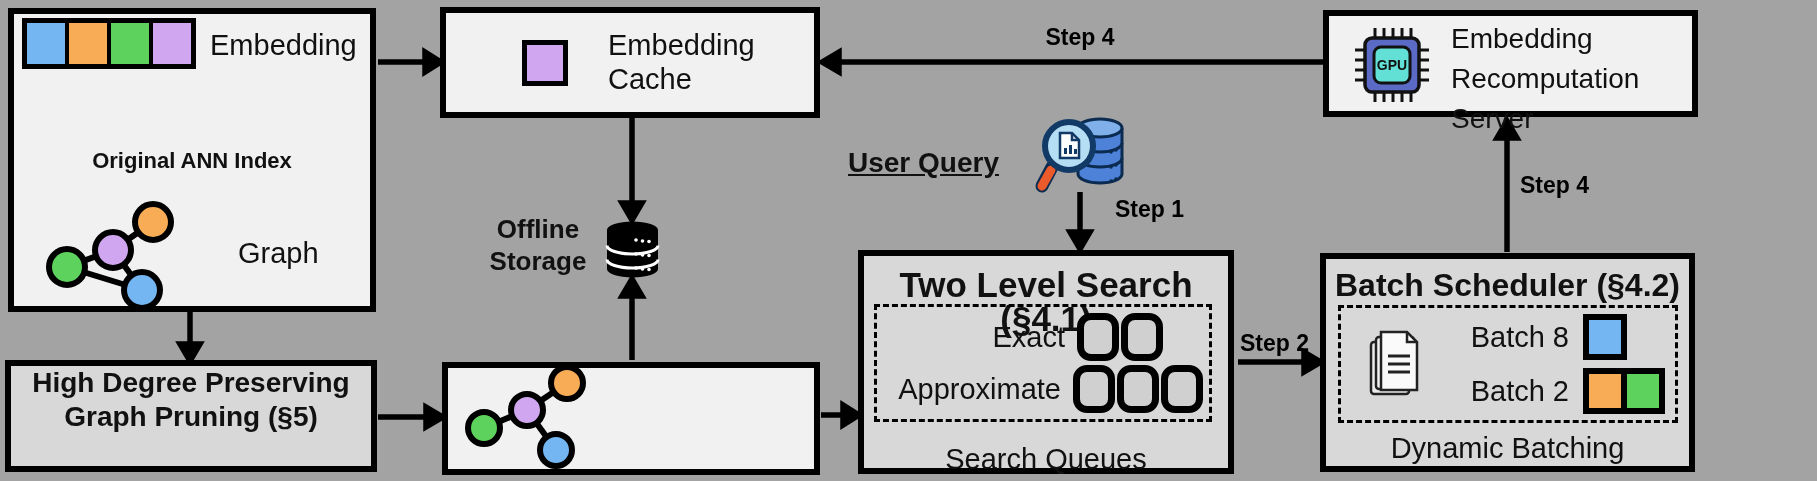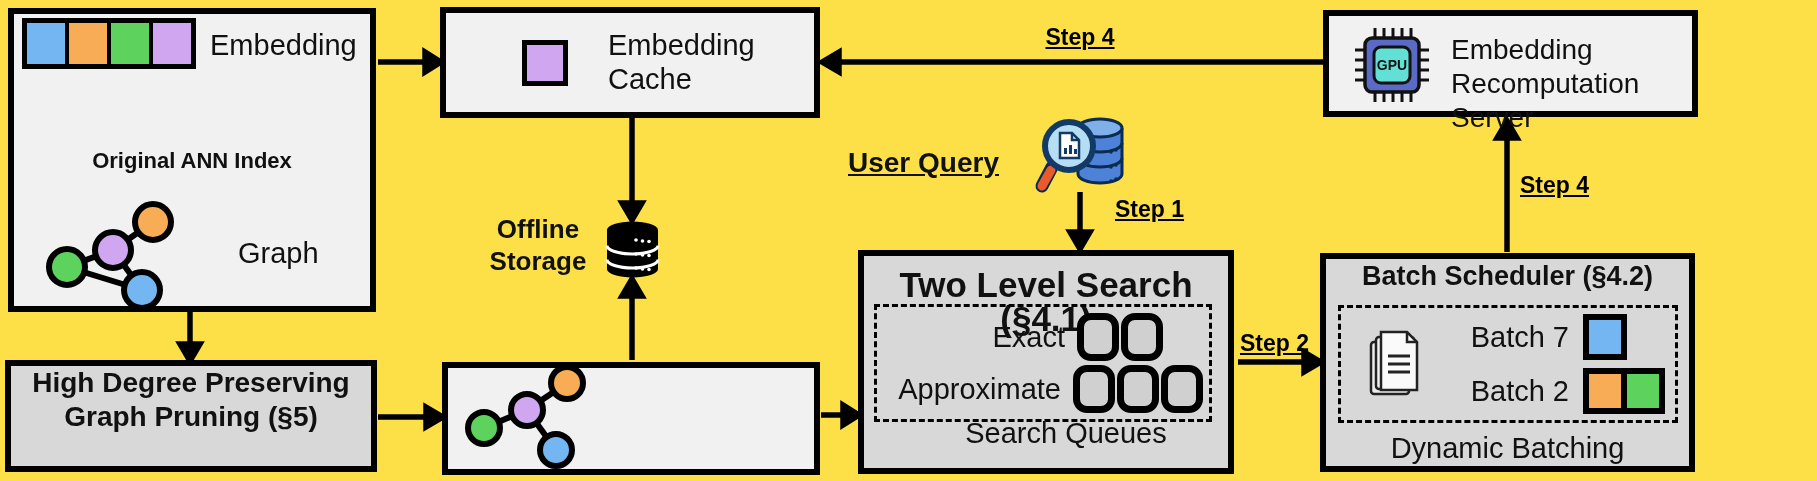--- a/index.html
+++ b/index.html
@@ -1,25 +1,25 @@
 <!DOCTYPE html>
 <html><head>
 <meta charset="utf-8">
 <style>
   html,body{margin:0;padding:0;background:#fff;}
-  .canvas{position:relative;width:1817px;height:481px;background:#fde047;
+  .canvas{position:relative;width:1817px;height:481px;background:#a3a3a3;
           font-family:"Liberation Sans","DejaVu Sans",sans-serif;color:#111;overflow:hidden;}
   .box{position:absolute;border:6px solid #000;box-sizing:border-box;}
   .light{background:#f1f1f1;}
   .dark{background:#d8d8d8;}
   .abs{position:absolute;}
   .lbl{font-size:29px;line-height:34px;color:#111;}
   .bold{font-weight:bold;}
   .ctr{text-align:center;}
-  .step{position:absolute;font-size:23px;font-weight:bold;color:#000;text-decoration:underline;}
+  .step{position:absolute;font-size:23px;font-weight:bold;color:#000;}
   .arrows{position:absolute;left:0;top:0;z-index:1;}
   .box,.freetext,.icon-abs{z-index:2;}
   .emb-bar{position:absolute;display:flex;background:#000;padding:5px;gap:4px;}
   .cell{width:38px;height:41px;}
   .c-blue{background:#74b6f2;} .c-orange{background:#f7ac55;}
   .c-green{background:#5dd35d;} .c-purple{background:#cfa6ef;}
   .dashed{position:absolute;border:3.5px dashed #000;box-sizing:border-box;}
   .qrow{display:flex;align-items:center;}
   .qlabel{width:182px;text-align:right;margin-right:12px;}
   .slots{display:flex;gap:2px;}
@@ -201,39 +201,39 @@
       </div>
       <div class="qrow">
         <div class="lbl qlabel">Approximate</div>
         <div class="slots">
           <div class="slot"></div>
           <div class="slot"></div>
           <div class="slot"></div>
         </div>
       </div>
     </div>
-    <div class="caption lbl" style="top:160px;padding-left:20px;">Search Queues</div>
+    <div class="caption lbl" style="top:186px;">Search Queues</div>
   </div>
   <div class="step" style="left:1240px;top:330px;">Step 2</div>
 
   <div class="box dark" style="left:1320px;top:253px;width:375px;height:219px;">
-    <div class="abs lbl bold ctr" style="left:0;top:0;width:100%;font-size:27px;">Batch Scheduler (§4.2)</div>
+    <div class="abs lbl bold ctr" style="left:0;top:9px;width:100%;font-size:32px;">Batch Scheduler (§4.2)</div>
     <div class="dashed" style="left:12px;top:46px;width:340px;height:118px;">
       <svg class="abs" style="left:26px;top:22px;" width="58" height="70">
         <rect x="4" y="12" width="38" height="52" rx="3" fill="#ececec" stroke="#222" stroke-width="2.5"></rect>
         <rect x="9" y="7" width="38" height="52" rx="3" fill="#f3f3f3" stroke="#222" stroke-width="2.5"></rect>
         <path d="M14 2 h26 l10 10 v48 h-36 z" fill="#fafafa" stroke="#222" stroke-width="2.5"></path>
         <path d="M40 2 v10 h10" fill="none" stroke="#222" stroke-width="2.5"></path>
         <line x1="21" y1="26" x2="43" y2="26" stroke="#222" stroke-width="3"></line>
         <line x1="21" y1="34" x2="43" y2="34" stroke="#222" stroke-width="3"></line>
         <line x1="21" y1="42" x2="43" y2="42" stroke="#222" stroke-width="3"></line>
       </svg>
       <div class="abs" style="left:120px;top:6px;">
         <div class="brow">
-          <div class="lbl blabel">Batch 7</div>
+          <div class="lbl blabel">Batch 8</div>
           <div class="bsq c-blue"></div>
         </div>
         <div class="brow">
           <div class="lbl blabel">Batch 2</div>
           <div class="bsq c-orange"></div>
           <div class="bsq c-green"></div>
         </div>
       </div>
     </div>
     <div class="caption lbl" style="top:172px;">Dynamic Batching</div>
@@ -259,17 +259,17 @@
           <line x1="4" y1="56" x2="14" y2="56"></line>
         <line x1="68" y1="26" x2="78" y2="26"></line>
           <line x1="68" y1="36" x2="78" y2="36"></line>
         <line x1="68" y1="46" x2="78" y2="46"></line>
           <line x1="68" y1="56" x2="78" y2="56"></line>
       </g>
       <rect x="14" y="14" width="54" height="54" rx="7" fill="#5b6ac4" stroke="#111" stroke-width="3.5"></rect>
       <rect x="23" y="23" width="36" height="36" rx="7" fill="#63e0d5" stroke="#111" stroke-width="3"></rect>
       <text x="41" y="46" text-anchor="middle" font-size="14" font-weight="bold" fill="#111">GPU</text>
     </svg>
-    <div class="abs lbl" style="left:122px;top:3px;width:250px;font-size:28px;line-height:34px;margin-top:14px;">Embedding Recomputation Server</div>
+    <div class="abs lbl" style="left:122px;top:3px;width:250px;font-size:28px;line-height:40px;">Embedding Recomputation Server</div>
   </div>
   <div class="abs freetext step ctr" style="left:1020px;top:24px;width:120px;">Step 4</div>
 
 </div>
 
 </body></html>

